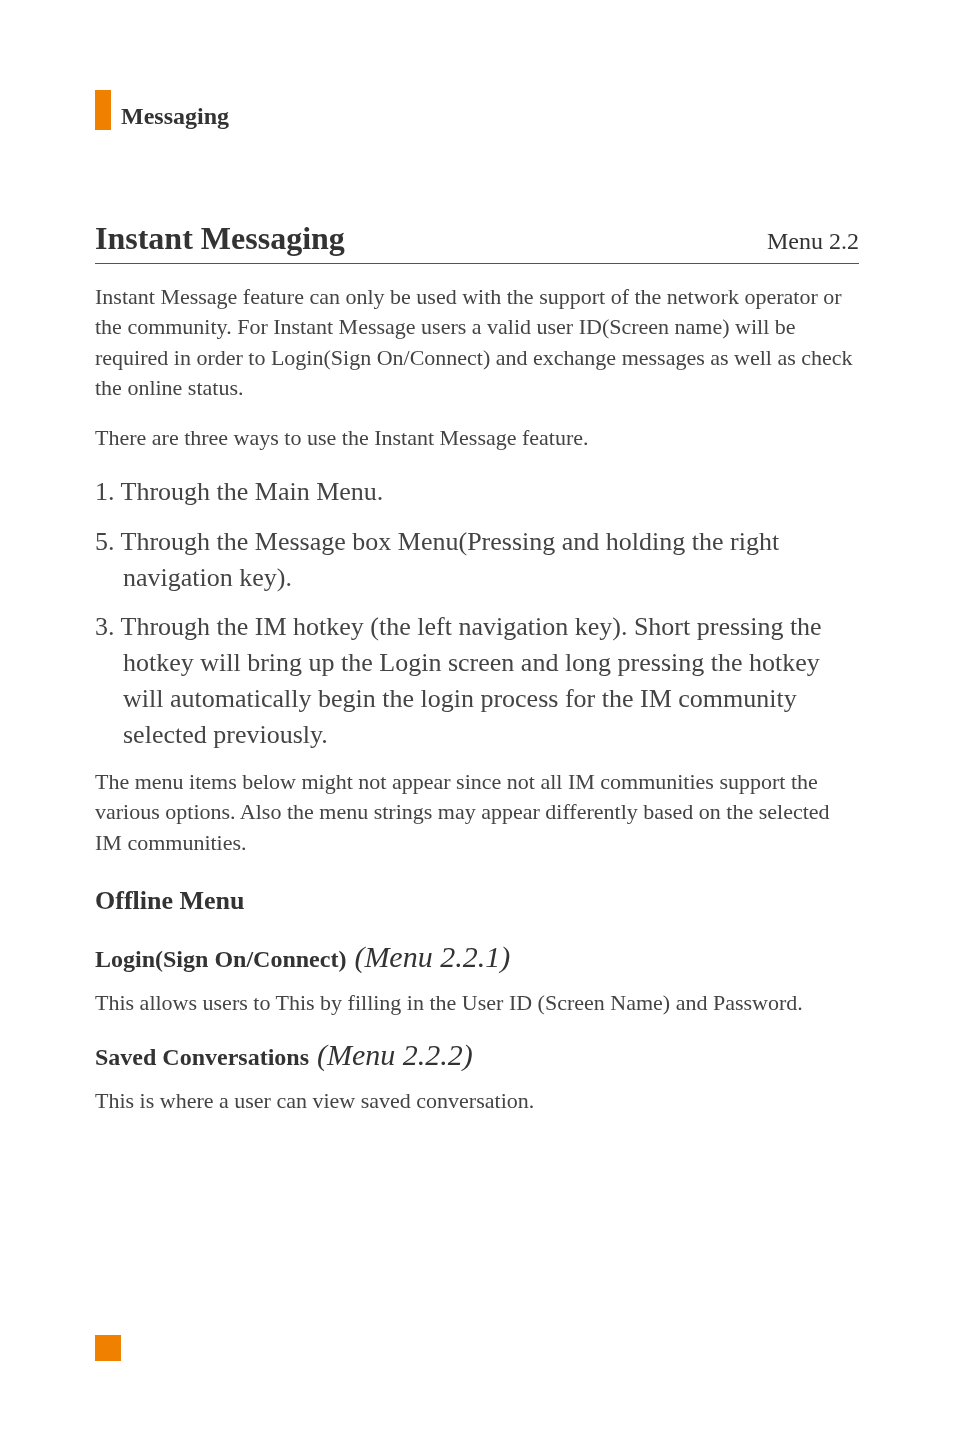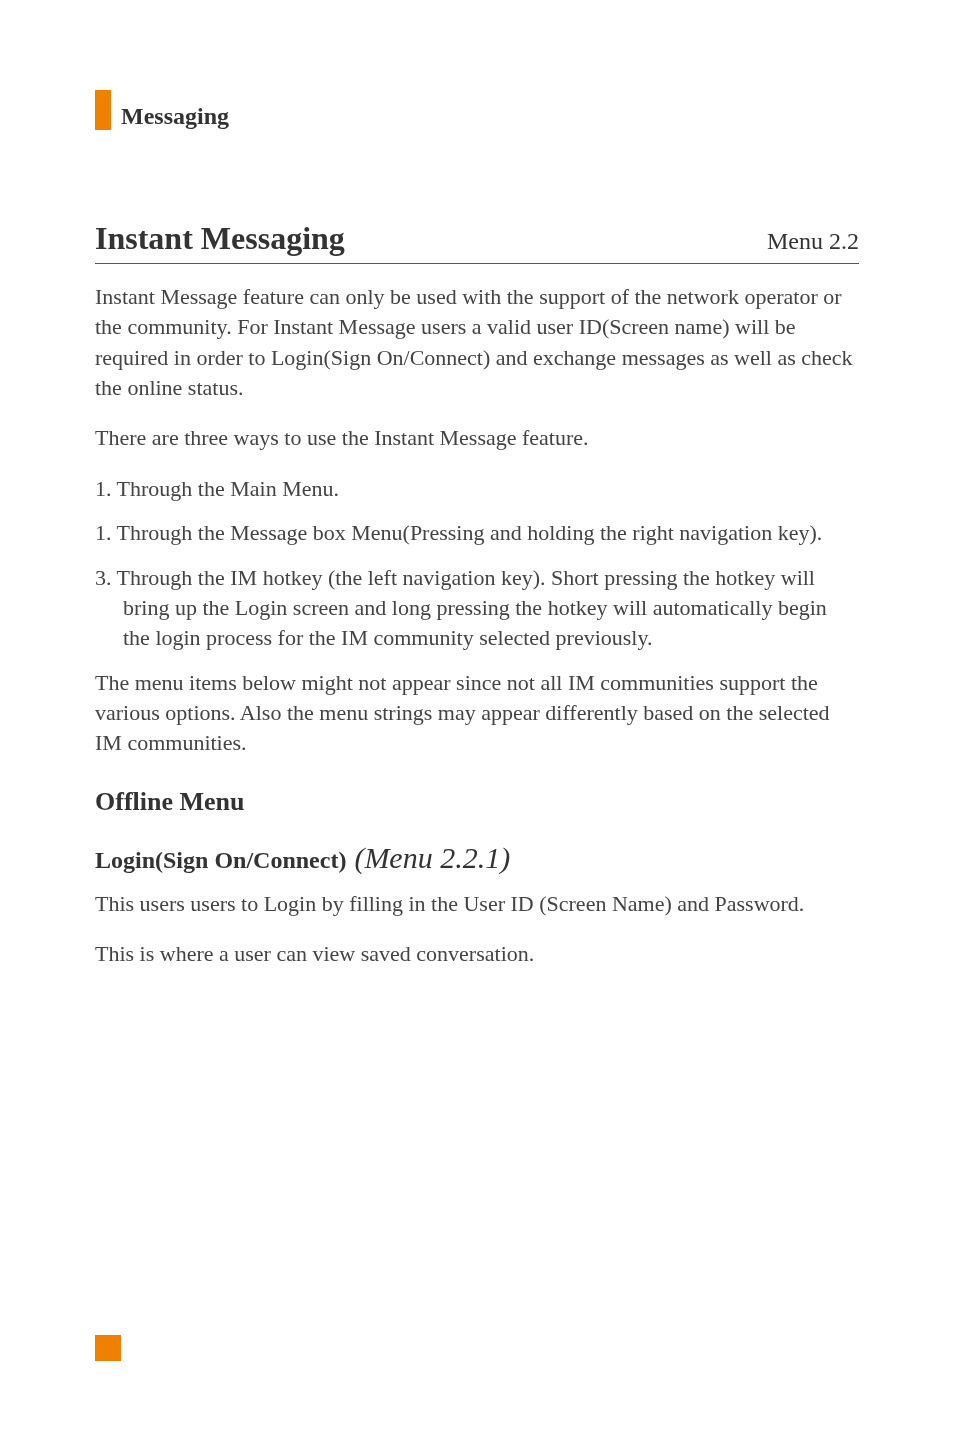--- a/index.html
+++ b/index.html
@@ -51,21 +51,21 @@
     font-size: 24px;
     color: #333;
   }
   .para {
     font-size: 22px;
     line-height: 1.38;
     color: #444;
     margin: 0 0 20px 0;
   }
   .list-item {
-    font-size: 22px;
+    font-size: 26px;
     line-height: 1.38;
     color: #444;
     margin: 0 0 14px 0;
     padding-left: 28px;
     text-indent: -28px;
   }
   .sub-heading {
     font-size: 26px;
     font-weight: bold;
     color: #333;
@@ -109,29 +109,33 @@
   <div class="main-heading-row">
     <div class="main-heading">Instant Messaging</div>
     <div class="menu-ref">Menu 2.2</div>
   </div>
 
   <p class="para">Instant Message feature can only be used with the support of the network operator or the community. For Instant Message users a valid user ID(Screen name) will be required in order to Login(Sign On/Connect) and exchange messages as well as check the online status.</p>
 
   <p class="para">There are three ways to use the Instant Message feature.</p>
 
   <p class="list-item">1. Through the Main Menu.</p>
-  <p class="list-item">1. Through the Message box Menu(Pressing and holding the right navigation key).</p>
+  <p class="list-item">5. Through the Message box Menu(Pressing and holding the right navigation key).</p>
   <p class="list-item">3. Through the IM hotkey (the left navigation key). Short pressing the hotkey will bring up the Login screen and long pressing the hotkey will automatically begin the login process for the IM community selected previously.</p>
 
   <p class="para">The menu items below might not appear since not all IM communities support the various options. Also the menu strings may appear differently based on the selected IM communities.</p>
 
   <div class="sub-heading">Offline Menu</div>
 
   <div class="subsub-row">
     <span class="subsub-heading">Login(Sign On/Connect)</span>
     <span class="subsub-ref">(Menu 2.2.1)</span>
   </div>
-  <p class="para">This users users to Login by filling in the User ID (Screen Name) and Password.</p>
+  <p class="para">This allows users to This by filling in the User ID (Screen Name) and Password.</p>
 
+  <div class="subsub-row">
+    <span class="subsub-heading">Saved Conversations</span>
+    <span class="subsub-ref">(Menu 2.2.2)</span>
+  </div>
   <p class="para">This is where a user can view saved conversation.</p>
 
   <div class="footer-square"></div>
 </div>
 
 </body></html>

